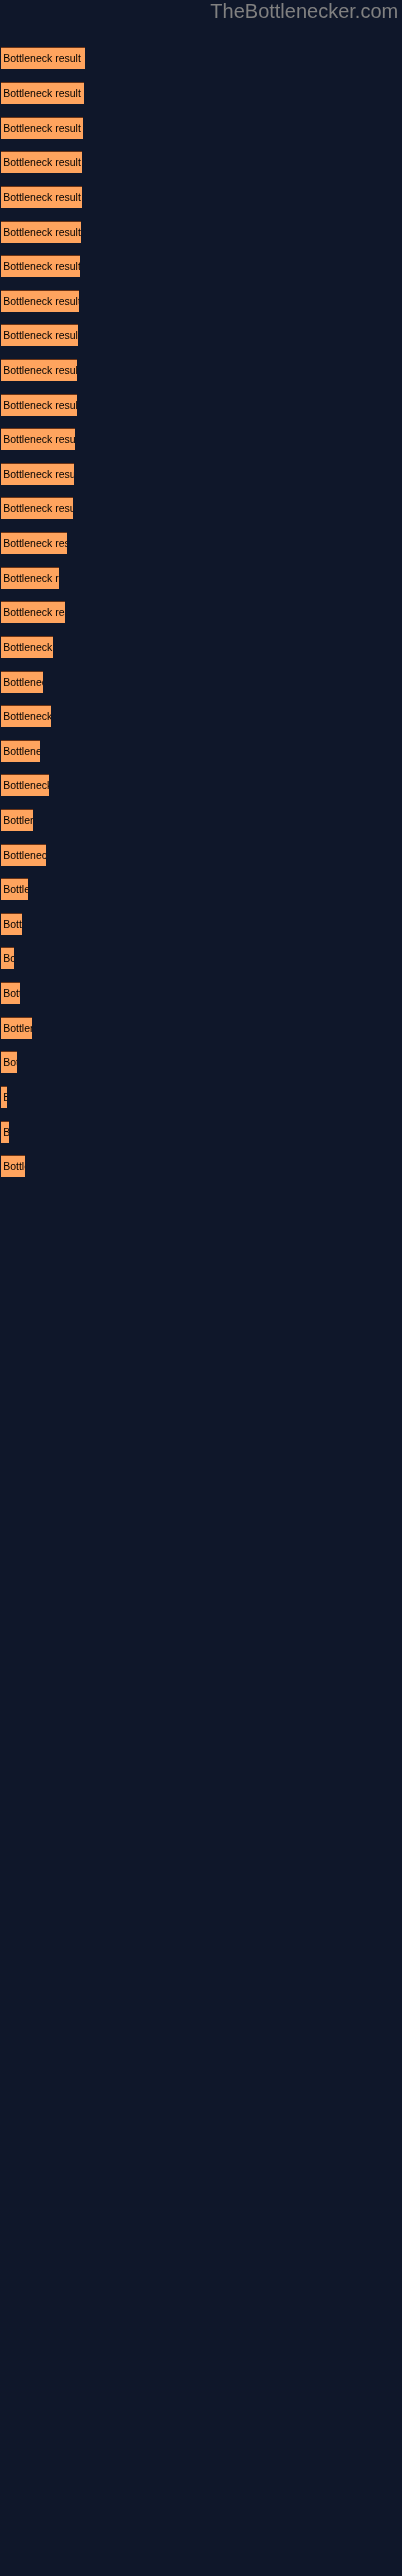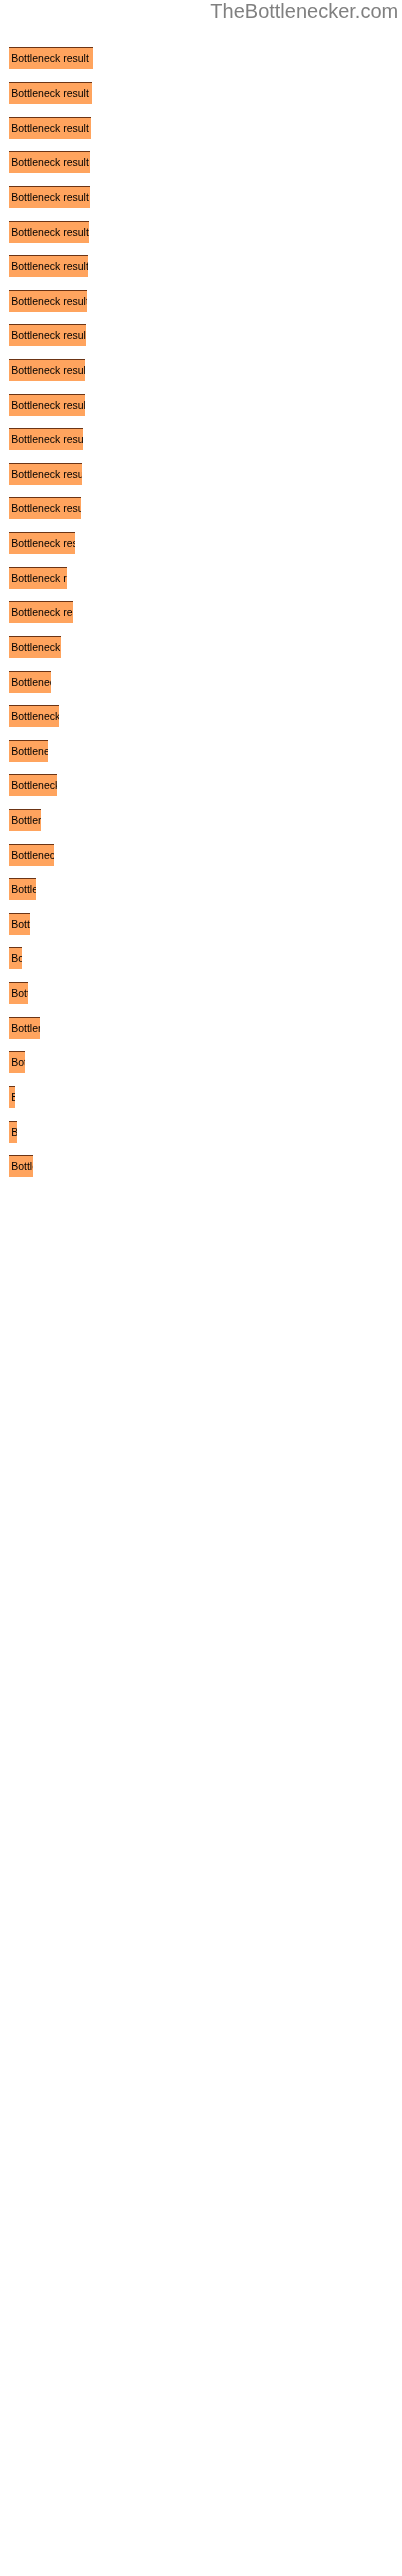--- a/index.html
+++ b/index.html
@@ -12,21 +12,21 @@
     height: 2576px;
     position: relative;
     overflow: hidden;
     font-family: "Liberation Sans", sans-serif;
   }
 
   .chart-root {
     position: relative;
     width: 403px;
     height: 2576px;
-    background: #ffffff;
+    background: #0f172a;
   }
 
   .watermark {
     position: absolute;
     top: 0px;
     right: 4.8px;
     width: 398px;
     text-align: right;
     color: #808080;
     font-size: 20px;
@@ -46,21 +46,20 @@
 
   .bar {
     position: absolute;
     left: 0.8px;
     height: 22px;
     background: #FFA45E;
     border-top: 1.6px solid #6B3415;
     box-sizing: border-box;
     overflow: hidden;
     white-space: nowrap;
-    margin-left: 8px;
   }
 
   .bar-label {
     position: absolute;
     left: 2.4px;
     top: 3.2px;
     font-size: 10.5px;
     line-height: 14.5px;
     color: #000000;
     font-family: "Liberation Sans", sans-serif;

